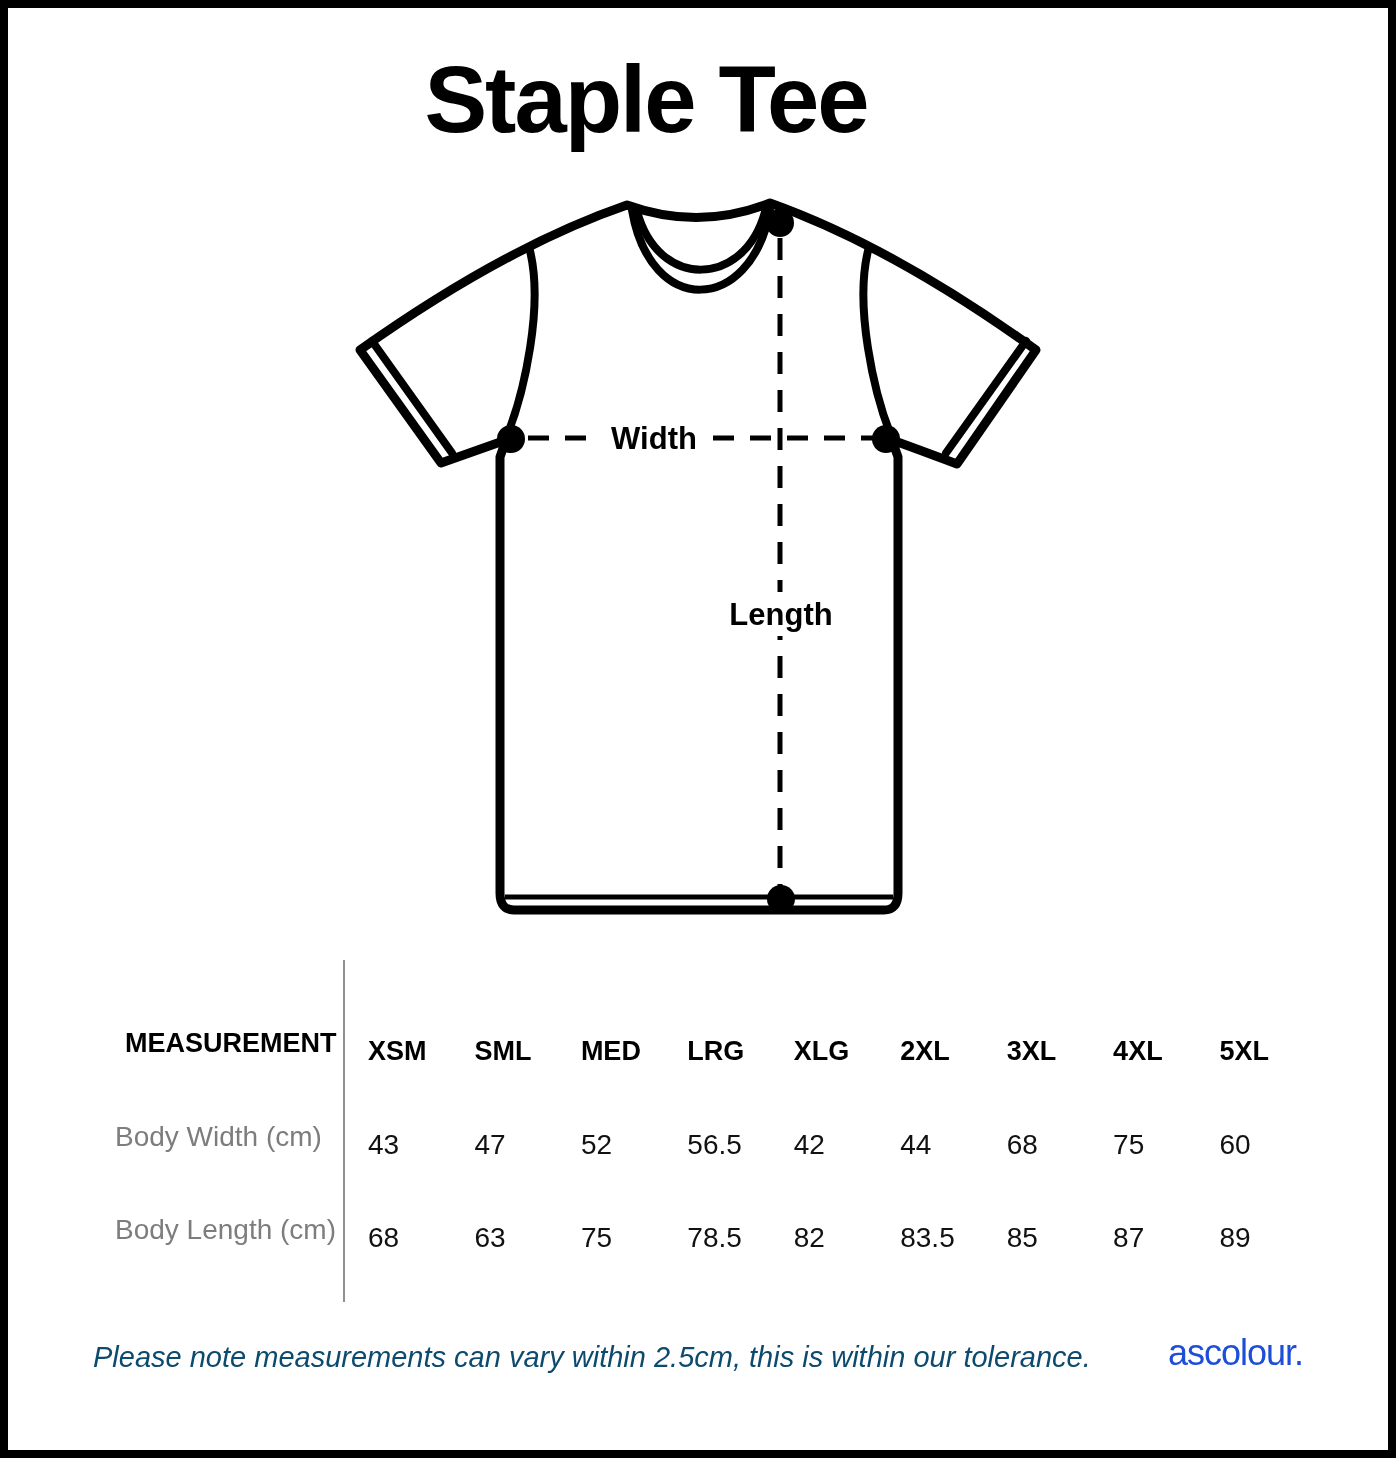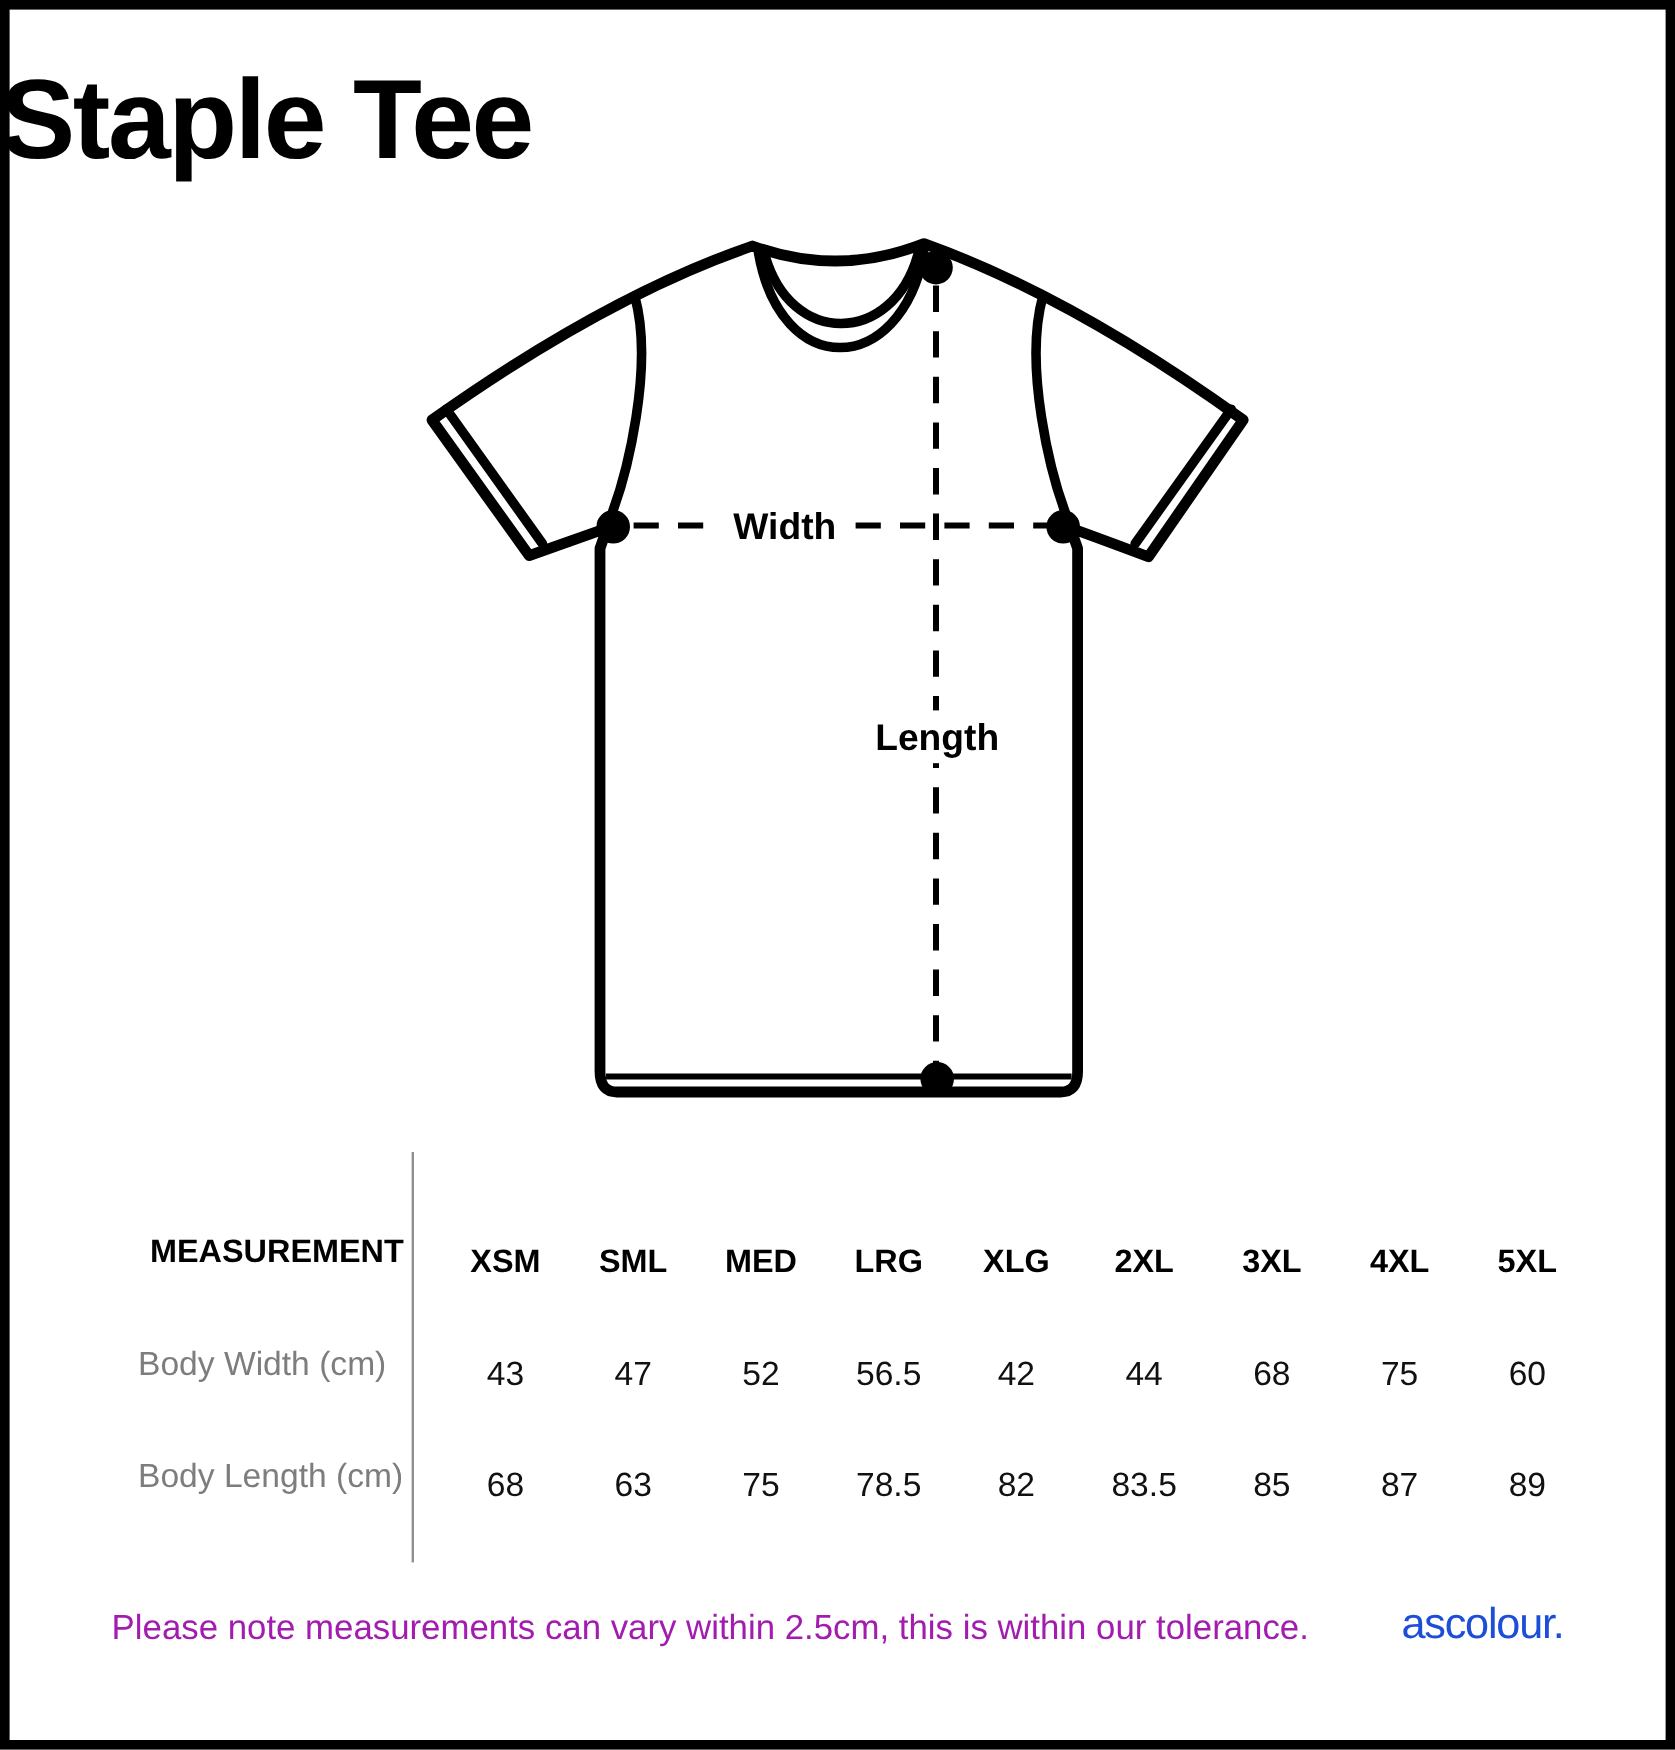--- a/index.html
+++ b/index.html
@@ -12,21 +12,21 @@
     overflow: hidden;
   }
   .frame {
     position: absolute; inset: 0;
     border: 8px solid #000;
     pointer-events: none;
   }
   .page-title {
     position: absolute;
     top: 53px; left: 0; width: 1292px;
-    text-align: left;
+    text-align: center;
     font-size: 94px;
     font-weight: 700;
     letter-spacing: -2px;
     line-height: 94px;
   }
   .tee-svg {
     position: absolute;
     left: 0; top: 0;
     width: 1396px; height: 940px;
   }
@@ -47,42 +47,43 @@
     width: 2px; height: 342px;
     background: #8f8f8f;
   }
   .rows { position: absolute; top: 37px; left: 0; right: 0; }
   .t-row {
     display: grid;
     grid-template-columns: 250px 25px repeat(9, 1fr);
     height: 93px;
     align-items: center;
   }
-  .t-row .cell { text-align: center; font-size: 28px; color: #111; margin-top: 16px; }
+  .t-row .cell { font-size: 28px; color: #111; margin-top: 16px; }
   .t-row .head { font-weight: 700; font-size: 27px; color: #000; }
   .t-row .row-label {
     text-align: left;
     font-size: 28px;
     color: #7d7d7d;
     font-weight: 400;
     margin-left: 22px;
   }
   .t-row .m-head {
     text-align: left;
     font-weight: 700;
     font-size: 27px;
     color: #000;
     margin-left: 32px;
   }
   .footer-note {
     position: absolute;
     left: 93px; top: 1336px;
     width: 1000px;
     font-size: 29px;
-    color: #a21caf;
+    font-style: italic;
+    color: #0c4a6e;
     line-height: 42px;
   }
   .brand {
     position: absolute;
     right: 93px; top: 1332px;
     font-size: 36px;
     letter-spacing: -1px;
     color: #1d4ed8;
     line-height: 42px;
   }

